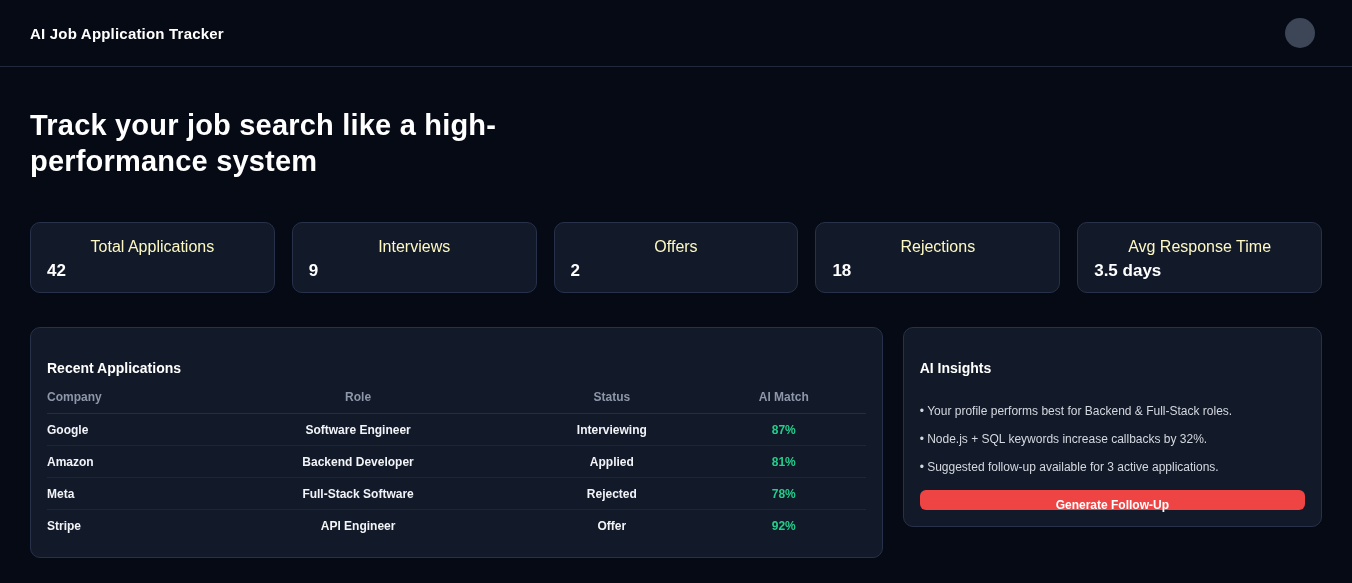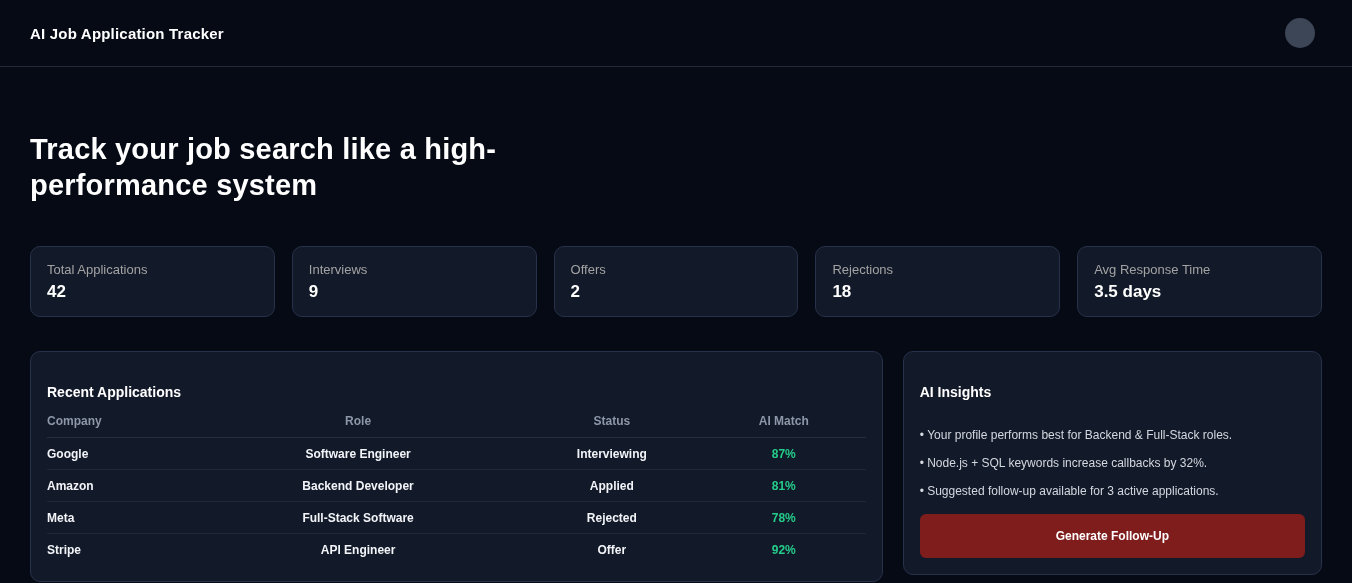--- a/index.html
+++ b/index.html
@@ -29,21 +29,21 @@
   .avatar {
     width: 30px;
     height: 30px;
     border-radius: 50%;
     background: #3c4656;
     margin-right: 7px;
     cursor: pointer;
   }
   
   .main { padding: 0 30px; }
-  .hero { margin-top: 64px; }
+  .hero { margin-top: 40px; }
   .hero-title {
     font-size: 29px;
     line-height: 36px;
     font-weight: bold;
     color: #ffffff;
     max-width: 520px;
     letter-spacing: 0.2px;
   }
   .hero-subtitle {
     margin-top: 14px;
@@ -60,22 +60,23 @@
     gap: 17px;
   }
   .stat-card {
     background: #121928;
     border: 1px solid #27314a;
     border-radius: 10px;
     padding: 15px 16px;
     height: 71px;
   }
   .stat-label {
-    font-size: 13px;
-    color: #a3a3a3;
+    font-size: 16px;
+    color: #fef9c3;
+    text-align: center;
   }
   .stat-value {
     margin-top: 5px;
     font-size: 17px;
     font-weight: bold;
     color: #ffffff;
   }
   
   .bottom-grid {
     margin-top: 34px;
@@ -137,29 +138,29 @@
     margin-bottom: 14px;
   }
   .insights-list li::before {
     content: "\2022\00a0";
     color: #d4d8e0;
   }
   .followup-btn {
     display: block;
     width: 100%;
     margin-top: 16px;
-    background: #7f1d1d;
+    background: #ef4444;
     color: #ffffff;
     font-family: "Liberation Sans", sans-serif;
     font-size: 12px;
     font-weight: bold;
     border: none;
     border-radius: 6px;
     padding: 8px 0;
-    height: 44px;
+    height: 20px;
     cursor: pointer;
   }
 </style>
 </head>
 <body>
 
 <header class="app-header">
   <div class="app-title">AI Job Application Tracker</div>
   <div class="avatar"></div>
 </header>

